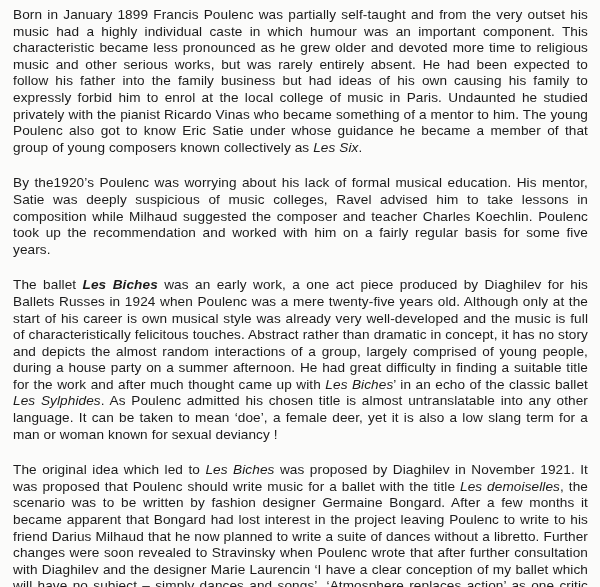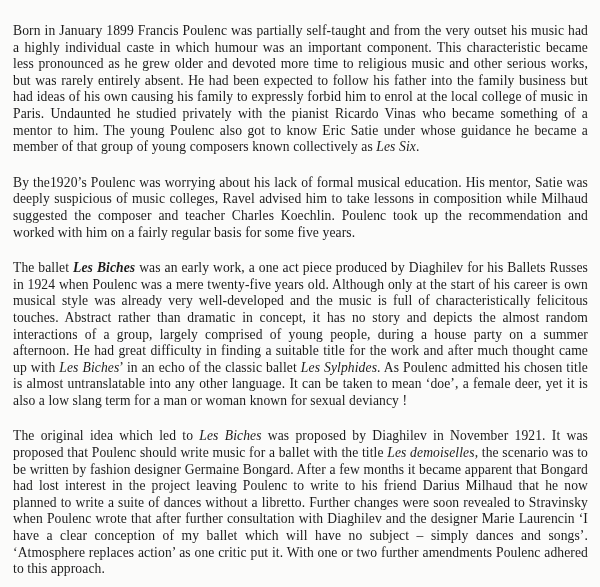--- a/index.html
+++ b/index.html
@@ -9,22 +9,22 @@
   body {
     width: 600px;
     height: 587px;
     background: #fbfbfa;
     overflow: hidden;
   }
   .page {
     box-sizing: border-box;
     width: 600px;
     height: 587px;
-    padding: 23px 12px 0 13px;
-    font-family: Liberation Serif, serif;
+    padding: 7px 12px 0 13px;
+    font-family: Liberation Sans, sans-serif;
     font-size: 13.6px;
     line-height: 16.6px;
     color: #1b1b1b;
     letter-spacing: 0.1px;
   }
   .para {
     margin: 0 0 19px 0;
     text-align: justify;
   }
   .para:last-child {

